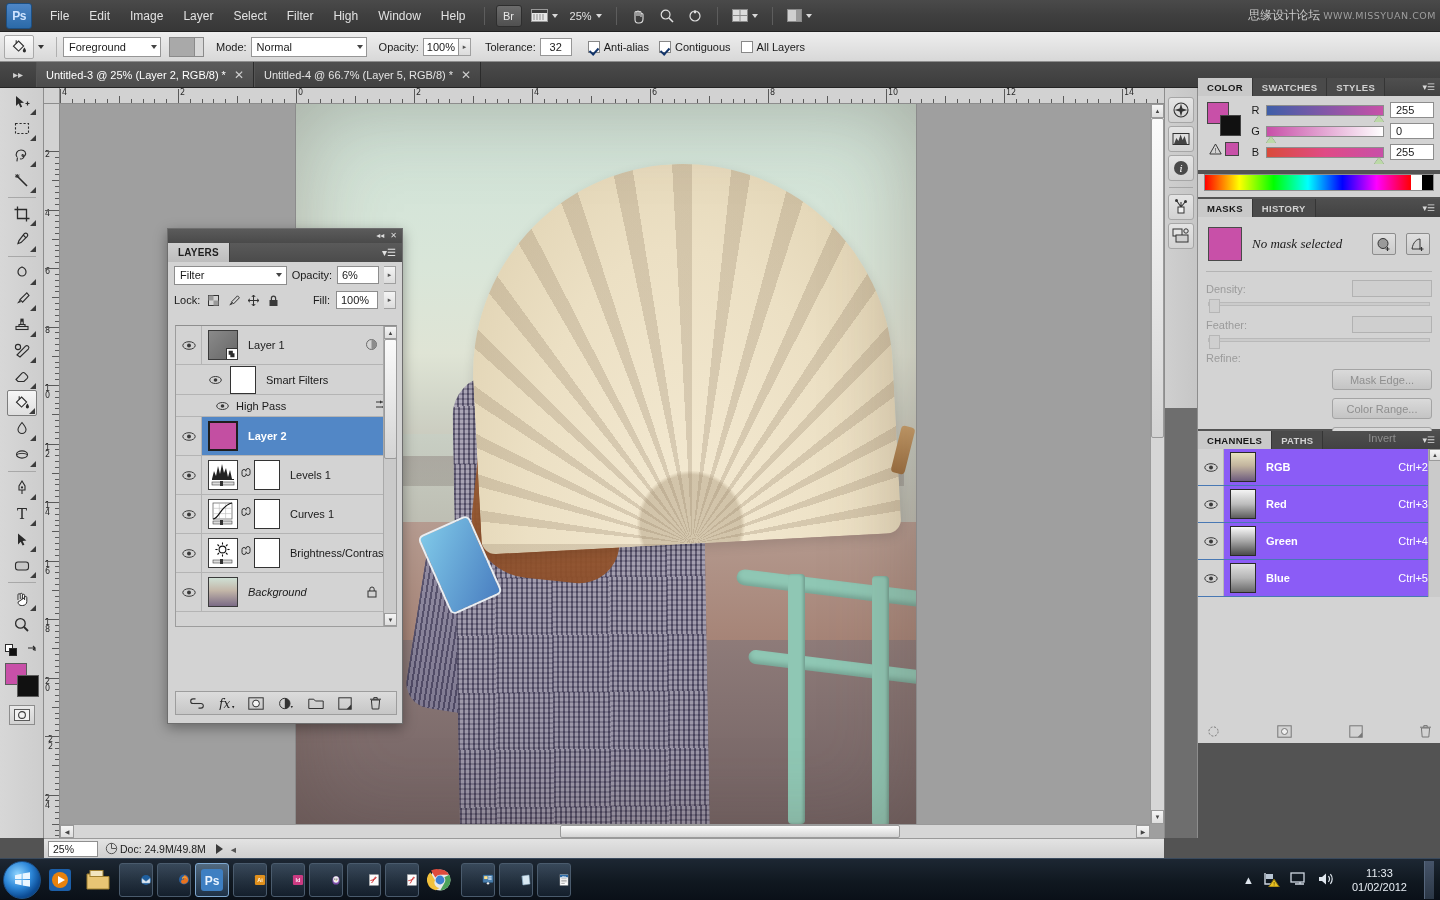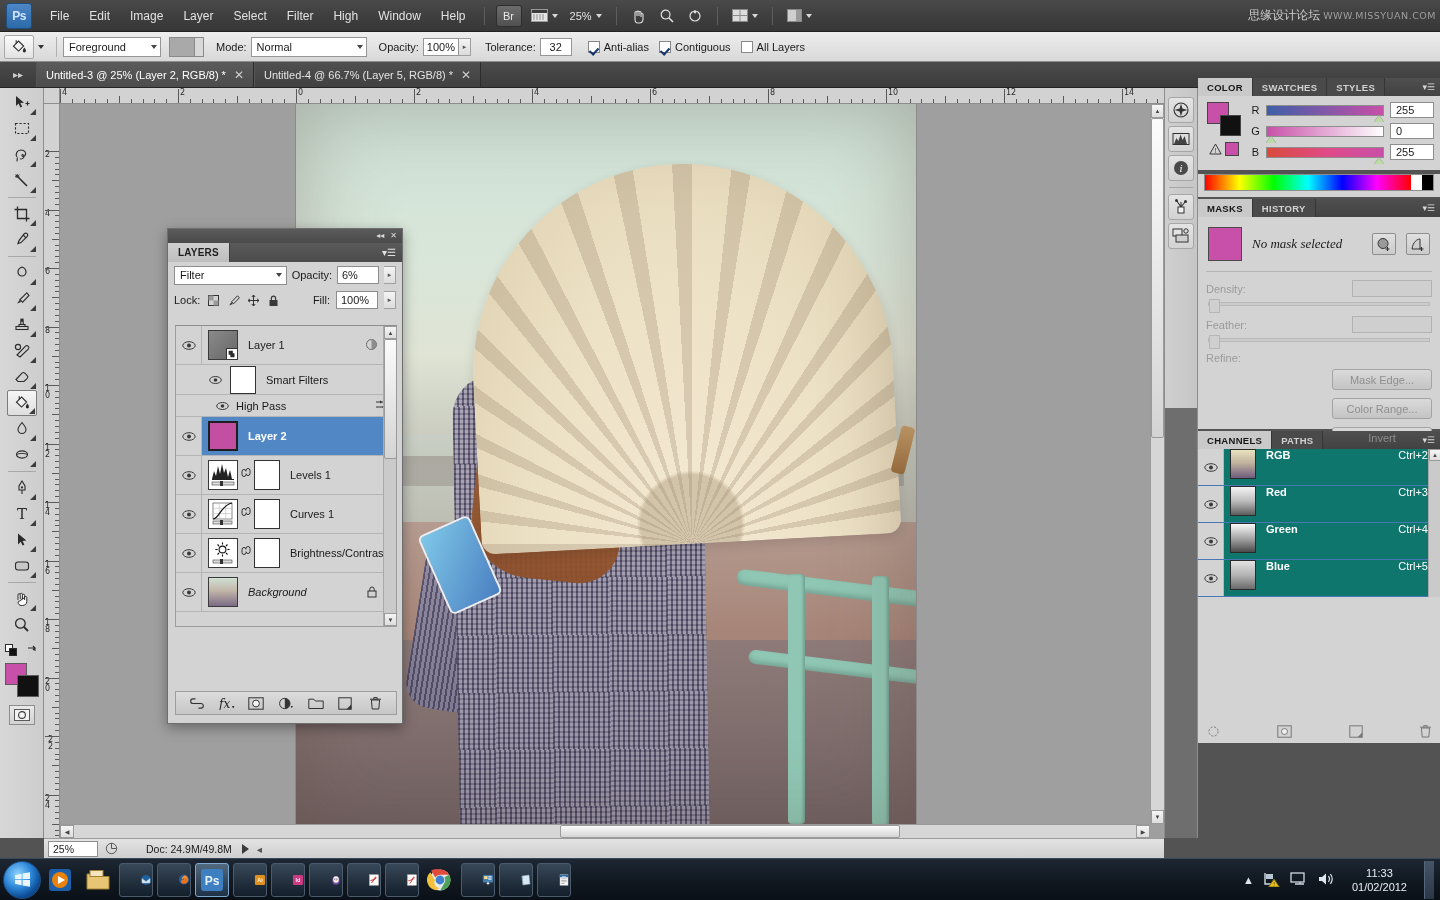--- a/index.html
+++ b/index.html
@@ -220,21 +220,21 @@
 
   
   .statusbar {
     position:absolute; left:44px; top:838px; width:1120px; height:20px;
     background:linear-gradient(to bottom,#e3e3e3,#cfcfcf); border-top:1px solid #9a9a9a;
     display:flex; align-items:center; font-size:10.5px; color:#1a1a1a;
   }
   .sb-zoom { width:50px; height:16px; background:#fff; border:1px solid #8f8f8f; margin-left:4px;
     display:flex;align-items:center; padding-left:4px;}
   .sb-icon { width:18px;height:16px; margin-left:4px; display:flex;align-items:center;justify-content:center;}
-  .sb-doc { margin-left:26px; }
+  .sb-doc { }
   .sb-tri { margin-left:10px; width:0;height:0;border-top:5px solid transparent;border-bottom:5px solid transparent;border-left:7px solid #3a3a3a;}
 
   
   .layers-panel {
     position:absolute; left:167px; top:228px; width:236px; height:496px;
     background:#d3d3d3; border:1px solid #6e6e6e;
     box-shadow:0 4px 12px rgba(0,0,0,.35);
   }
   .lp-titlebar { height:14px; background:linear-gradient(to bottom,#5b5b5b,#4a4a4a); display:flex;align-items:center;justify-content:flex-end; gap:6px; padding-right:5px;}
   .lp-tb-btn { color:#ddd; font-size:8px; line-height:1;}
@@ -309,21 +309,21 @@
   .mask-line { display:flex; align-items:center; justify-content:space-between; margin-bottom:3px;}
   .dis-label { color:#9b9b9b; font-size:11px;}
   .dis-field { width:80px;height:17px; background:#cfcfcf; border:1px solid #b2b2b2;}
   .dis-slider { height:4px; background:#cbcbcb; border:1px solid #b9b9b9; margin:5px 2px 10px; position:relative;}
   .dis-slider:before { content:""; position:absolute; left:0; top:-4px; width:9px;height:12px; background:#cfcfcf; border:1px solid #b6b6b6;}
   .refine-btn { width:100px;height:21px; margin:0 0 8px auto; background:linear-gradient(to bottom,#dadada,#c4c4c4);
     border:1px solid #a4a4a4; border-radius:3px; color:#8f8f8f; font-size:11px;
     display:flex;align-items:center;justify-content:center;}
   .mask-foot { display:flex; align-items:center; gap:14px; padding:6px 2px 2px; border-top:1px solid #bdbdbd; margin-top:4px;}
 
-  .ch-row { height:37px; display:flex; background:#0f766e; color:#fff; border-bottom:1px solid #4878b3;}
+  .ch-row { height:37px; display:flex; align-items:center; background:#8b5cf6; color:#fff; border-bottom:1px solid #4878b3;}
   .ch-eye { width:26px; display:flex;align-items:center;justify-content:center; background:#d3d3d3; height:100%; border-right:1px solid #b6b6b6;}
   .ch-thumb { width:26px;height:30px; border:1px solid #2a2a2a; margin-left:6px; overflow:hidden; background:#fff;}
   .ch-name { margin-left:10px; font-size:11px; font-weight:bold;}
   .ch-key { margin-left:auto; margin-right:12px; font-size:11px;}
   .ch-foot { height:22px; background:#d3d3d3; display:flex; align-items:center; justify-content:space-between; padding:0 8px;}
 
   
   .taskbar {
     position:absolute; left:0; top:858px; width:1440px; height:42px;
     background:linear-gradient(to bottom,#1d2733 0%,#101820 55%,#0a1018 100%);

